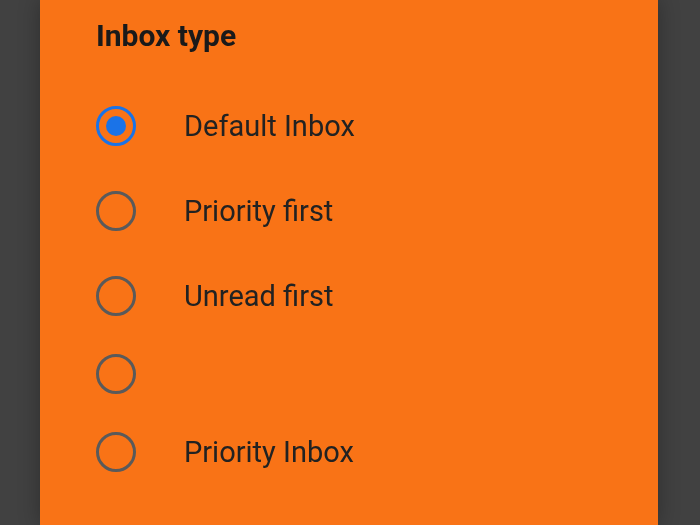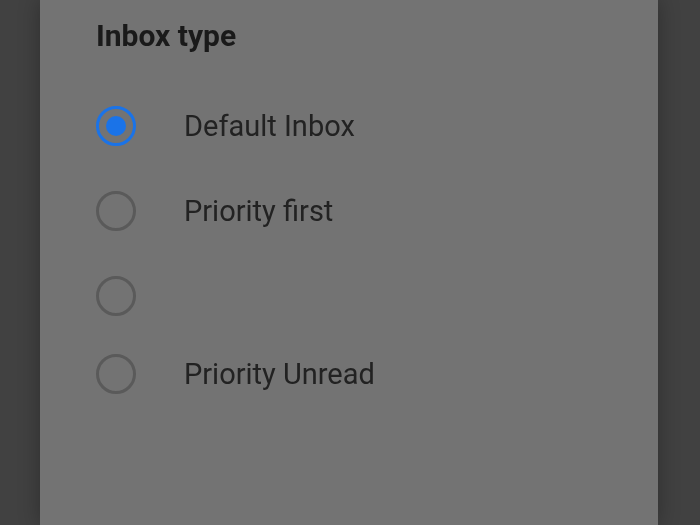--- a/index.html
+++ b/index.html
@@ -1,19 +1,19 @@
 <!DOCTYPE html>
 <html><head>
 <meta charset="utf-8">
 <style>
   html,body{margin:0;padding:0;width:700px;height:525px;overflow:hidden;font-family:Roboto,Arial,sans-serif;background:#1e1e1e;}
   .bg{position:absolute;inset:0;background:#e8e8e8;}
   .bg .shade-left{position:absolute;top:0;left:0;width:40px;height:100%;background:rgba(0,0,0,.72);}
   .bg .shade-right{position:absolute;top:0;right:0;width:42px;height:100%;background:rgba(0,0,0,.72);}
-  .dialog{position:absolute;top:0;left:40px;right:42px;bottom:0;background:#737373;box-shadow:0 0 20px rgba(0,0,0,.3);}
+  .dialog{position:absolute;top:0;left:40px;right:42px;bottom:0;background:#f97316;box-shadow:0 0 20px rgba(0,0,0,.3);}
   .dialog-title{font-size:30px;font-weight:700;color:#1a1a1a;margin:18px 0 34px 56px;}
   .options{display:flex;flex-direction:column;}
   .option{display:flex;align-items:center;height:78px;padding-left:56px;position:relative;}
   .option .radio{width:34px;height:34px;border:3px solid #5a5a5a;border-radius:50%;flex:0 0 34px;display:flex;align-items:center;justify-content:center;}
   .option.selected .radio{border-color:#1a73e8;}
   .option.selected .radio::after{content:"";width:20px;height:20px;background:#1a73e8;border-radius:50%;}
   .option .label{font-size:29px;color:#222;margin-left:48px;font-weight:400;}
   .hl-wrap{position:relative;display:inline-flex;align-items:center;}
   .hl-box{position:absolute;top:-12px;bottom:-12px;left:-14px;right:-22px;border:10px solid #1fe516;background:#ffffff;z-index:-1;}
 </style>
@@ -35,24 +35,28 @@
     </div>
 
     <div class="option" style="height:92px;">
       <span class="hl-wrap">
         <span class="hl-box"></span>
         <span class="radio"></span>
         <span class="label">Priority first</span>
       </span>
     </div>
 
+    <div class="option">
+      <span class="radio"></span>
+      <span class="label">Unread first</span>
+    </div>
 
     <div class="option">
       <span class="radio"></span>
     </div>
 
     <div class="option">
       <span class="radio"></span>
-      <span class="label">Priority Unread</span>
+      <span class="label">Priority Inbox</span>
     </div>
 
   </div>
 </div>
 
 </body></html>

